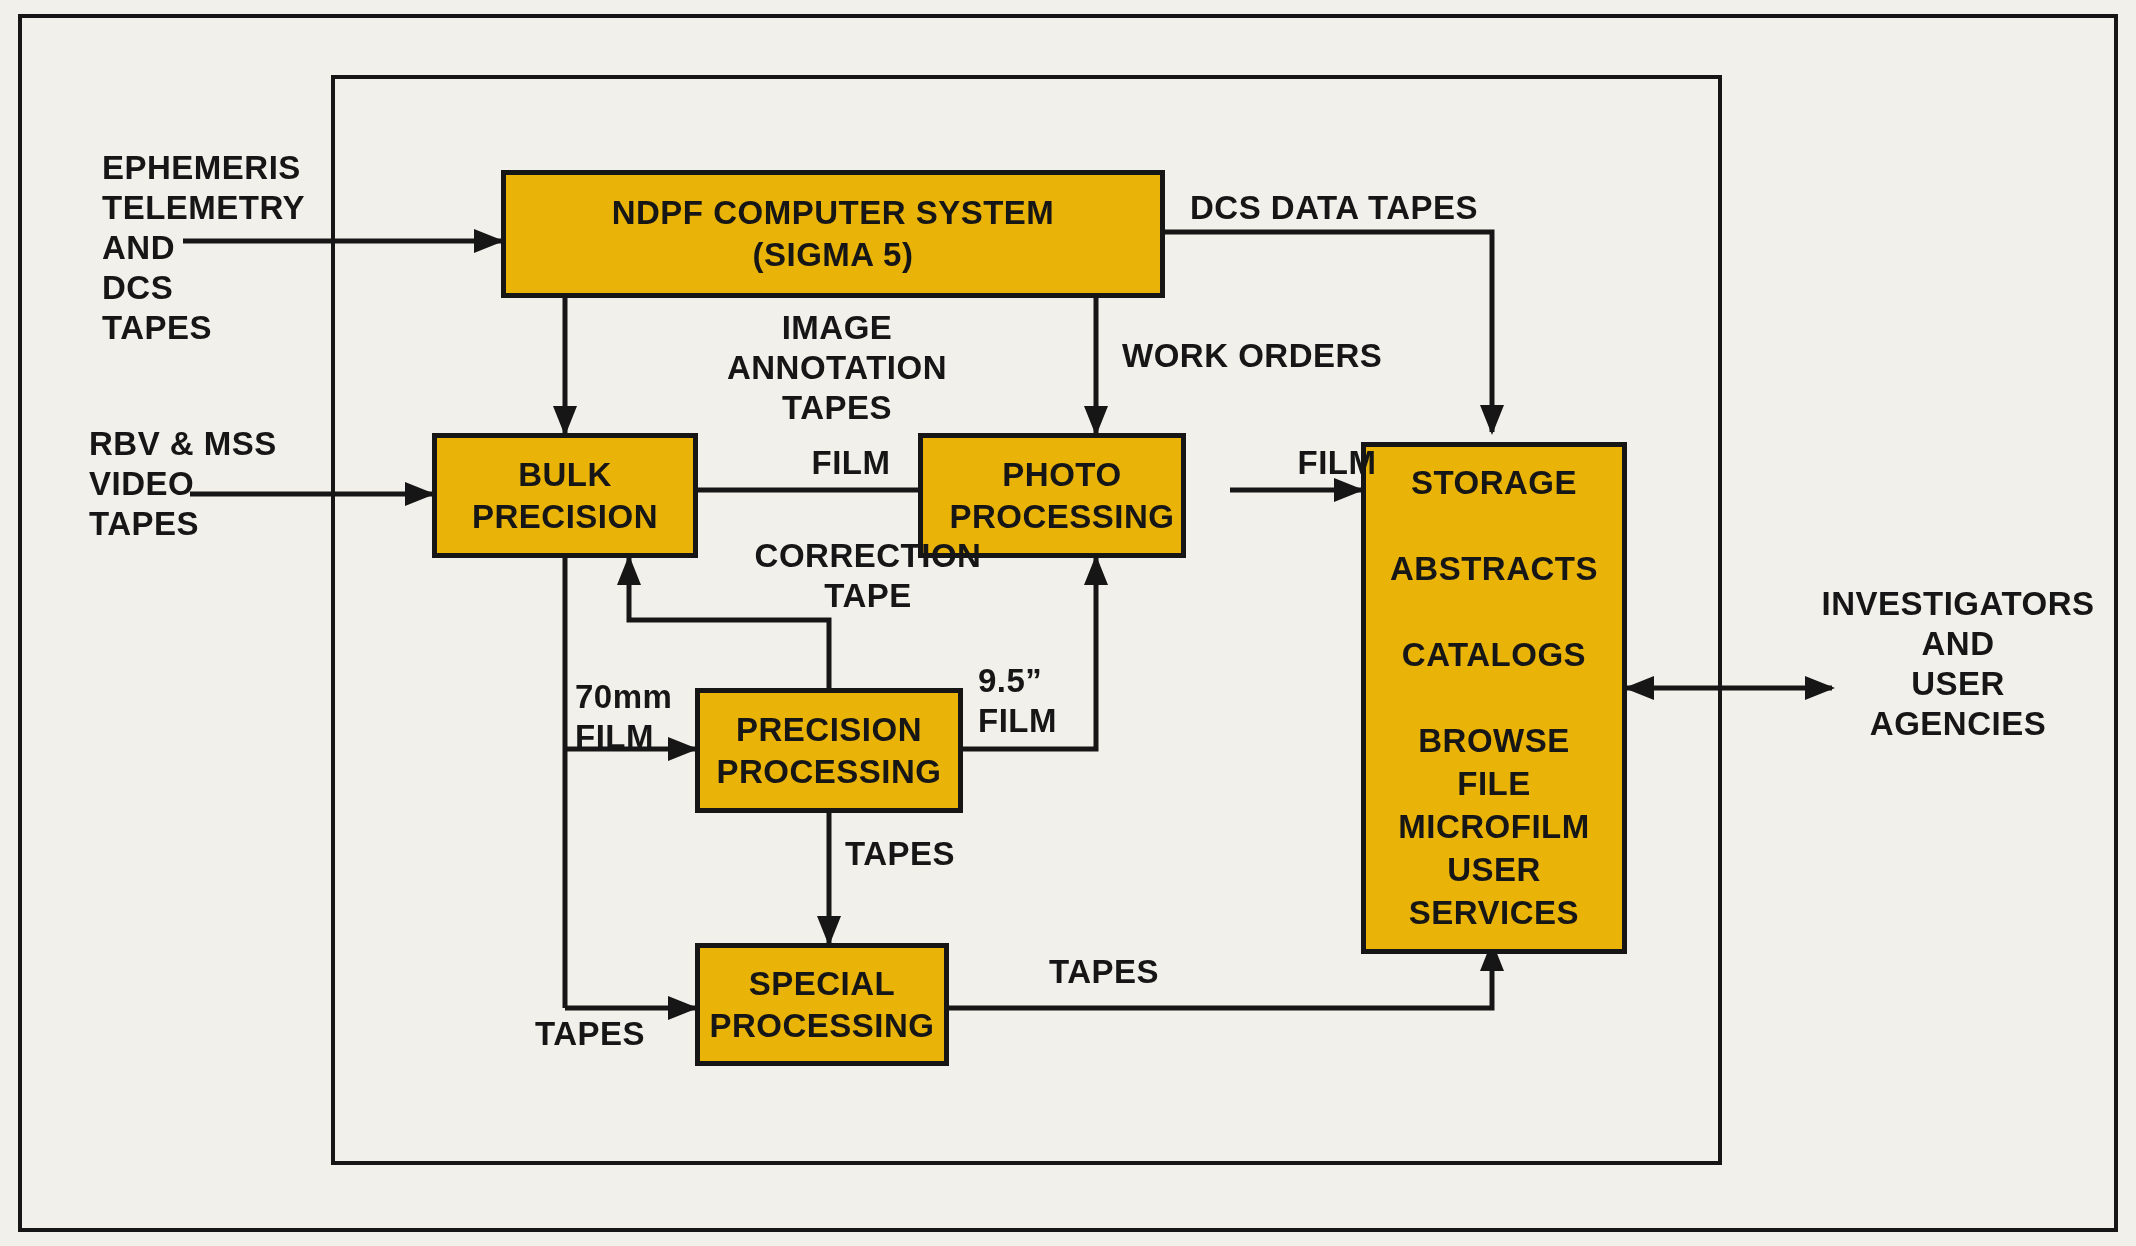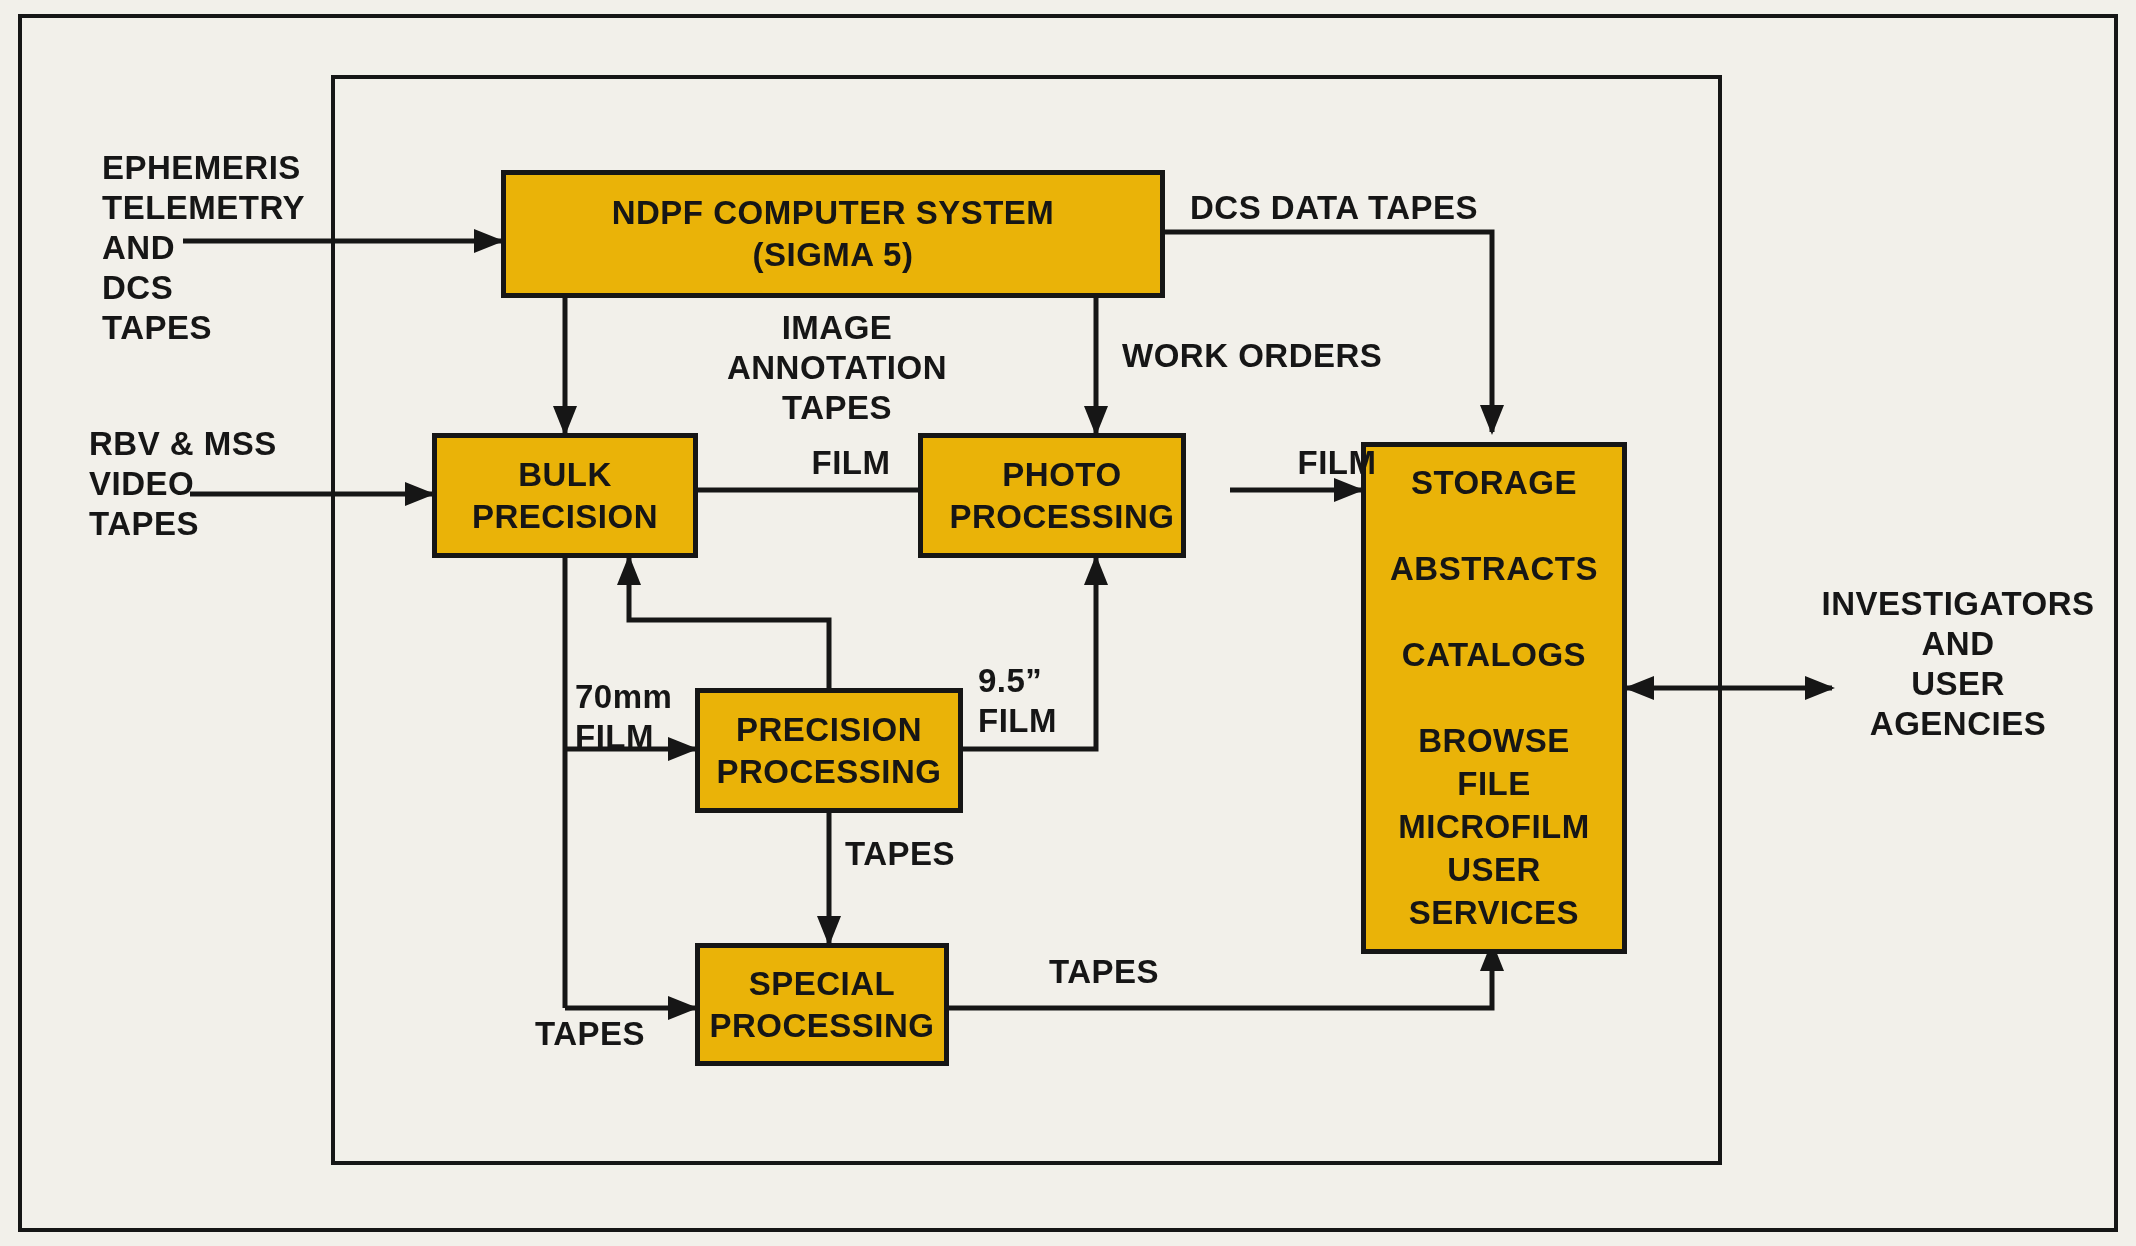--- a/index.html
+++ b/index.html
@@ -111,20 +111,22 @@
   <div class="lbl lbl-rbv">RBV &amp; MSS
 VIDEO
 TAPES</div>
   <div class="lbl lbl-dcs">DCS DATA TAPES</div>
   <div class="lbl ctr lbl-image-annotation">IMAGE
 ANNOTATION
 TAPES</div>
   <div class="lbl lbl-work-orders">WORK ORDERS</div>
   <div class="lbl ctr lbl-film-1">FILM</div>
   <div class="lbl ctr lbl-film-2">FILM</div>
+  <div class="lbl ctr lbl-correction">CORRECTION
+TAPE</div>
   <div class="lbl lbl-70mm">70mm
 FILM</div>
   <div class="lbl lbl-95">9.5”
 FILM</div>
   <div class="lbl lbl-tapes-precision">TAPES</div>
   <div class="lbl lbl-tapes-bulk">TAPES</div>
   <div class="lbl lbl-tapes-special">TAPES</div>
   <div class="lbl ctr lbl-investigators">INVESTIGATORS
 AND
 USER

